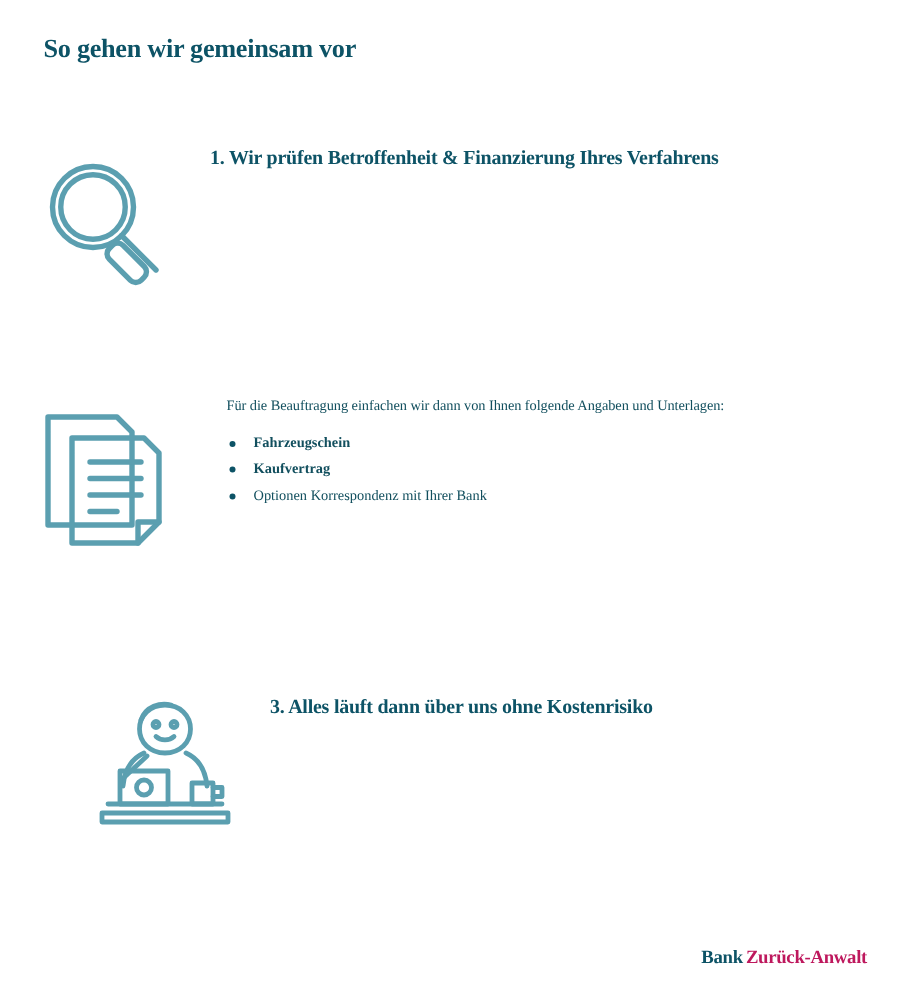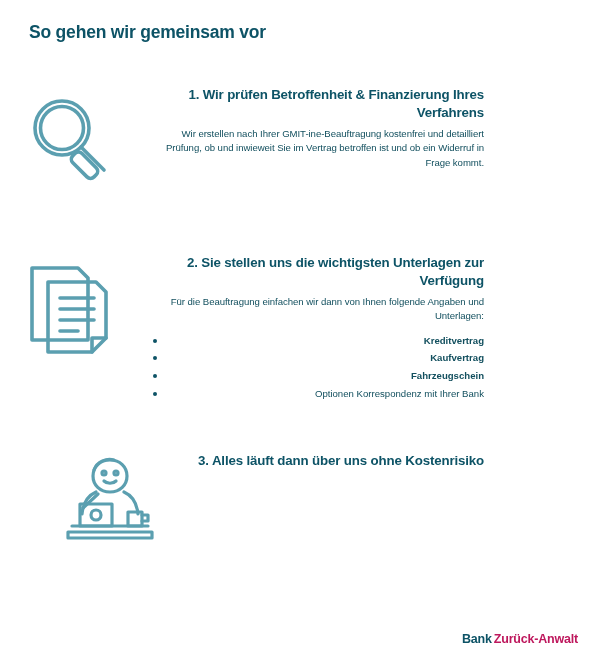--- a/index.html
+++ b/index.html
@@ -16,42 +16,42 @@
     position: relative;
   }
 
   .page {
     position: relative;
     width: 600px;
     height: 662px;
     box-sizing: border-box;
     padding: 4px;
     background: #ffffff;
+    font-family: Liberation Serif, serif;
   }
 
   
   .page-title {
     position: absolute;
     left: 29px;
     top: 22px;
     font-size: 17.5px;
     font-weight: bold;
     letter-spacing: -0.2px;
     color: #0d5366;
     line-height: 1.2;
     white-space: nowrap;
   }
 
   
   .steps {
     position: absolute;
     left: 0;
-    top: 78px;
+    top: 88px;
     width: 512px;
-    text-align: right;
   }
 
   .step {
     position: relative;
     display: flex;
     align-items: flex-start;
   }
 
   .step-icon {
     flex: 0 0 auto;
@@ -150,46 +150,43 @@
       <div class="step-icon">
         <svg width="96" height="96" viewBox="0 0 96 96" fill="none" stroke="#5b9fb0" stroke-width="3.6" stroke-linecap="round" stroke-linejoin="round">
           <circle cx="40" cy="40" r="27"></circle>
           <circle cx="40" cy="40" r="21.5"></circle>
           <line x1="59" y1="59" x2="82" y2="82"></line>
           <rect x="56.5" y="62" width="30" height="13" transform="rotate(45 56.5 62)" rx="5"></rect>
         </svg>
       </div>
       <div class="step-body">
         <h2 class="step-heading">1. Wir prüfen Betroffenheit &amp; Finanzierung Ihres Verfahrens</h2>
-        <p class="step-text">Wir erstellen nach Ihrer GMIT-ine-Beauftragung kostenfrei und detailliert Prüfung, ob und inwieweit Sie im Vertrag betroffen ist und ob ein Widerruf in Frage kommt.</p>
       </div>
     </div>
 
     <div class="step" id="step-2">
       <div class="step-icon">
         <svg width="104" height="104" viewBox="0 0 104 104" fill="none" stroke="#5b9fb0" stroke-width="3.6" stroke-linecap="round" stroke-linejoin="round">
 
           <path d="M14 12 h46 l10 10 v62 h-56 z"></path>
 
           <path d="M30 26 h48 l10 10 v46 l-14 14 h-44 z"></path>
           <path d="M88 82 h-14 v14"></path>
 
           <line x1="42" y1="42" x2="76" y2="42"></line>
           <line x1="42" y1="53" x2="76" y2="53"></line>
           <line x1="42" y1="64" x2="76" y2="64"></line>
           <line x1="42" y1="75" x2="60" y2="75"></line>
         </svg>
       </div>
       <div class="step-body">
-        <h2 class="step-heading">2. Sie stellen uns die wichtigsten Unterlagen zur Verfügung</h2>
         <p class="step-text">Für die Beauftragung einfachen wir dann von Ihnen folgende Angaben und Unterlagen:</p>
         <ul class="step-list">
-          <li>Kreditvertrag</li>
+          <li>Fahrzeugschein</li>
           <li>Kaufvertrag</li>
-          <li>Fahrzeugschein</li>
           <li class="regular">Optionen Korrespondenz mit Ihrer Bank</li>
         </ul>
       </div>
     </div>
 
     <div class="step" id="step-3">
       <div class="step-icon">
         <svg width="104" height="92" viewBox="0 0 104 92" fill="none" stroke="#5b9fb0" stroke-width="3.2" stroke-linecap="round" stroke-linejoin="round">
 
           <path d="M52 6 c10 0 17 7 17 16 c0 9 -7 16 -17 16 c-10 0 -17 -7 -17 -16 c0 -9 7 -16 17 -16 z"></path>

